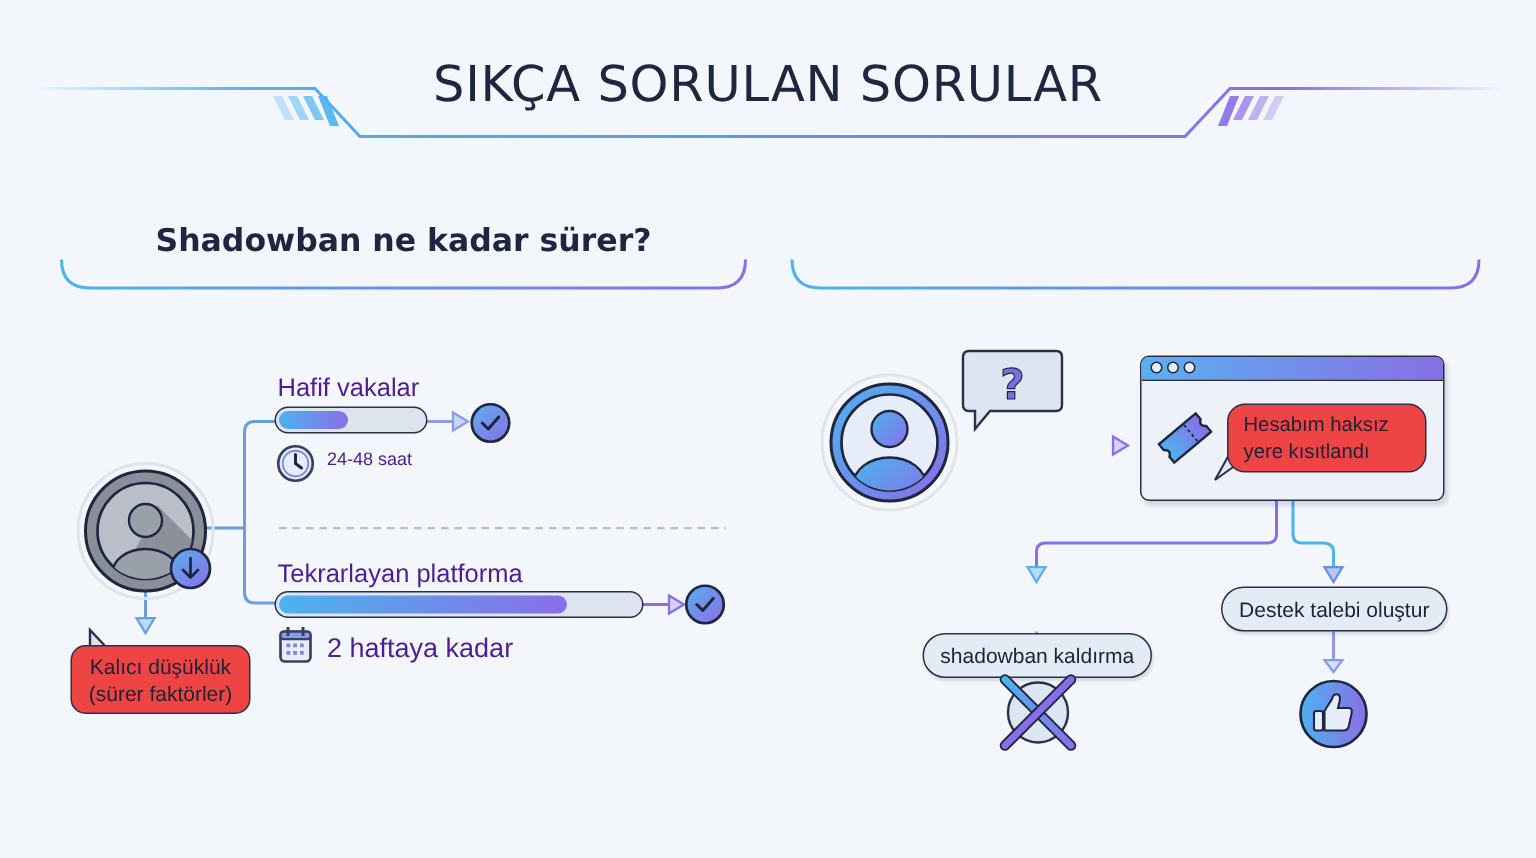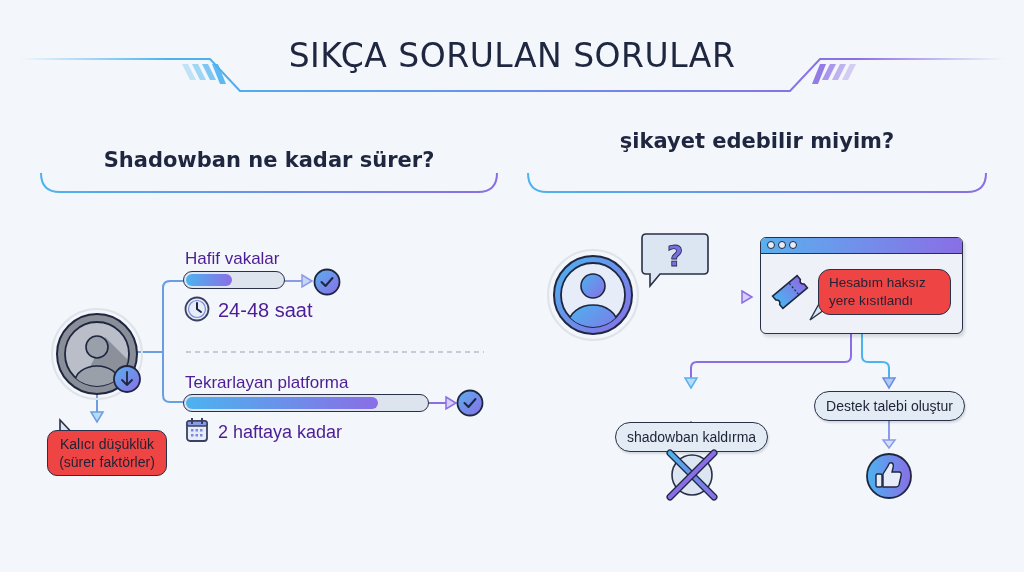--- a/index.html
+++ b/index.html
@@ -104,21 +104,21 @@
       </linearGradient>
     </defs>
   <circle cx="14" cy="14" r="12.5" fill="url(#cg)" stroke="#1f2640" stroke-width="1.8"></circle>
   <path d="M8.5 14 L12.5 18 L19.5 10" fill="none" stroke="#1f2640" stroke-width="2" stroke-linecap="round" stroke-linejoin="round"></path>
 </svg>
 <svg class="abs" style="left:184px;top:296px" width="26" height="26" viewBox="0 0 26 26">
   <circle cx="13" cy="13" r="11.5" fill="#e6ecf8" stroke="#3a4160" stroke-width="1.8"></circle>
   <circle cx="13" cy="13" r="8.5" fill="none" stroke="#7a8ae0" stroke-width="1.2"></circle>
   <path d="M13 7 L13 13 L17 16" fill="none" stroke="#1f2640" stroke-width="2" stroke-linecap="round"></path>
 </svg>
-<div class="abs lbl" style="left:218px;top:299px;font-size:20px;">24-48 saat</div>
+<div class="abs lbl" style="left:218px;top:299px;font-size:12px;">24-48 saat</div>
 
 <svg class="abs" style="left:50px;top:307px" width="100" height="100" viewBox="0 0 100 100">
   <defs>
     <clipPath id="uc1">
         <circle cx="47" cy="47" r="32"></circle>
       </clipPath>
     <linearGradient id="bg1" x1="0" x2="1" y1="0" y2="1">
         <stop offset="0" stop-color="#5ab0ee"></stop>
         <stop offset="1" stop-color="#8a6ee6"></stop>
       </linearGradient>
@@ -163,21 +163,20 @@
       <rect x="10.5" y="12" width="2.5" height="2.5"></rect>
       <rect x="15" y="12" width="2.5" height="2.5"></rect>
     <rect x="6" y="17" width="2.5" height="2.5"></rect>
       <rect x="10.5" y="17" width="2.5" height="2.5"></rect>
       <rect x="15" y="17" width="2.5" height="2.5"></rect>
   </g>
 </svg>
 <div class="abs lbl" style="left:218px;top:422px;font-size:18px;">2 haftaya kadar</div>
 
 <div class="abs q-title" style="left:527px;width:460px;top:126px;">
-  <div>şikayet edebilir miyim?</div>
 </div>
 <svg class="abs" style="left:525px;top:170px" width="464" height="26">
   <path d="M3 3 Q3 22 22 22 L442 22 Q461 22 461 3" fill="none" stroke="url(#ug1)" stroke-width="2"></path>
 </svg>
 
 <svg class="abs" style="left:546px;top:248px" width="94" height="94" viewBox="0 0 94 94">
   <defs>
     <linearGradient id="rg1" x1="0" x2="1" y1="0" y2="1">
         <stop offset="0" stop-color="#4cb3ef"></stop>
         <stop offset="1" stop-color="#8a6ee6"></stop>

